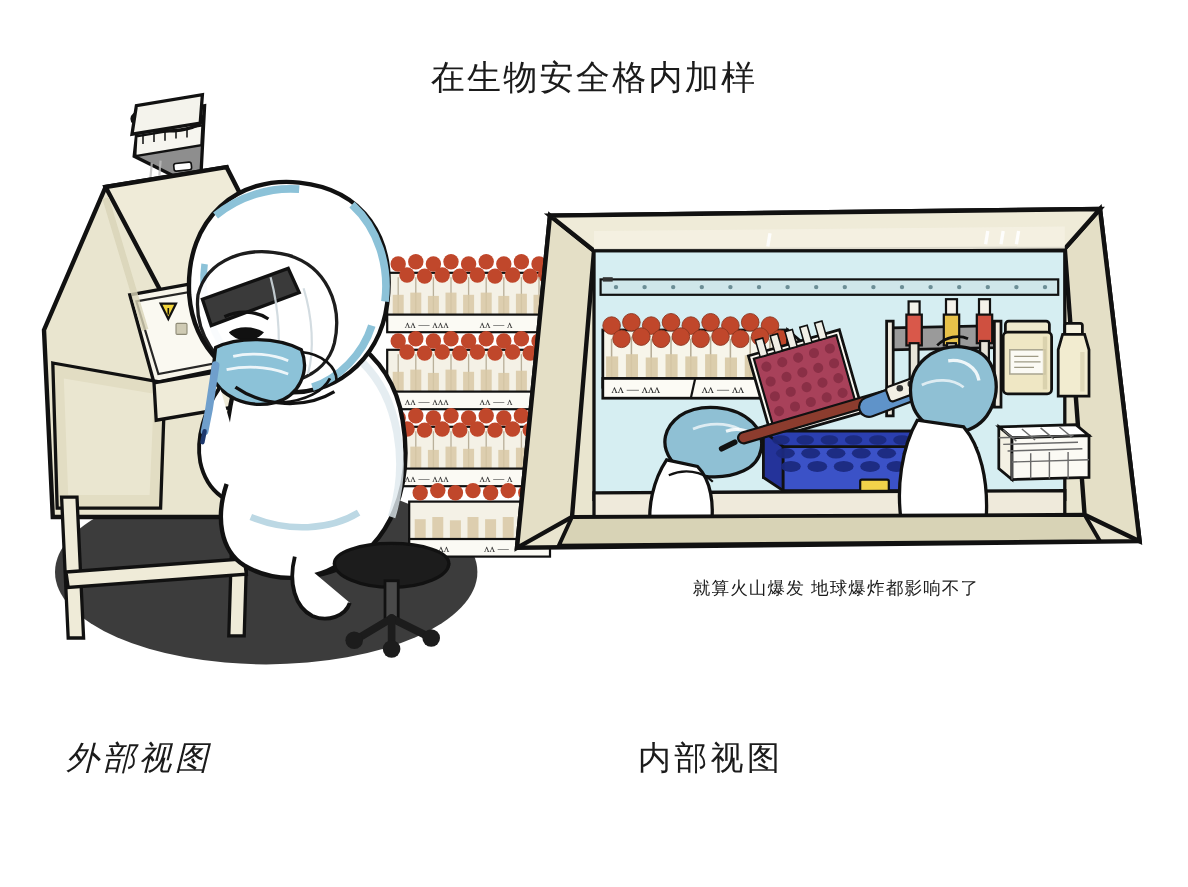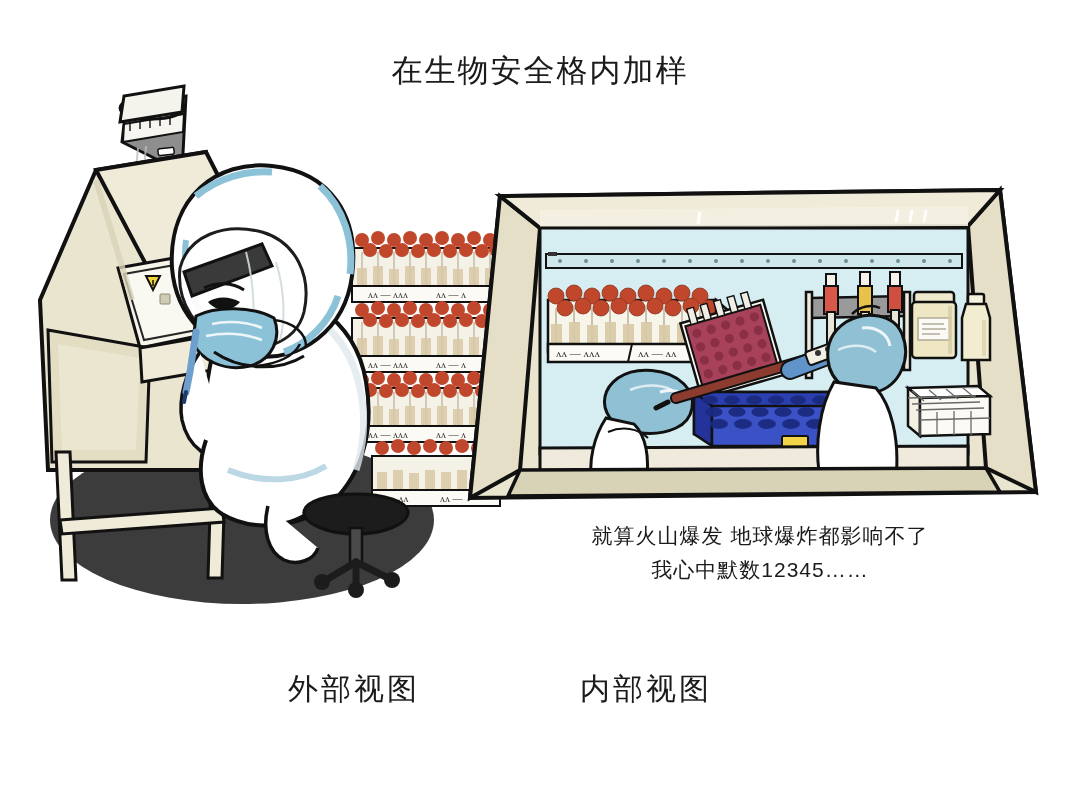--- a/index.html
+++ b/index.html
@@ -13,25 +13,25 @@
   }
   #page{position:relative;width:904px;height:806px;background:#fff;}
 
   .txt{position:absolute;white-space:nowrap;color:#1b1b1b;}
   #title{
     left:0;top:50px;width:1080px;text-align:center;
     font-size:31px;letter-spacing:2px;font-weight:400;
   }
   #caption{
     left:490px;top:519px;width:540px;text-align:center;
-    font-size:21px;line-height:34px;letter-spacing:1px;white-space:normal;
+    font-size:16px;line-height:34px;letter-spacing:1px;white-space:normal;
   }
   #label-left{
-    left:60px;top:669px;width:360px;text-align:right;
-    font-size:30px;letter-spacing:3px;
+    left:60px;top:669px;width:360px;text-align:left;
+    font-size:30px;letter-spacing:3px;font-style:italic;
   }
   #label-right{
     left:580px;top:669px;width:360px;text-align:left;
     font-size:30px;letter-spacing:3px;
   }
   svg.art{position:absolute;left:0;top:0;width:1080px;height:806px;}
 </style>
 </head>
 <body>
 
@@ -614,19 +614,18 @@
           <path d="M834,382 C820,406 814,444 820,478 L896,478 C900,436 890,404 876,388 Z" fill="#ffffff" stroke="#111" stroke-width="3"></path>
         </g>
       </g>
 
       <path d="M520,470 L986,468 L1000,492 L508,496 Z" fill="#d8d3b6" stroke="#111" stroke-width="3.5"></path>
     </g>
   </svg>
 
   <div class="txt" id="caption">
     <span>就算火山爆发 地球爆炸都影响不了</span><br>
-    <span>我心中默数12345……</span>
   </div>
 
   <div class="txt" id="label-left">外部视图</div>
   <div class="txt" id="label-right">内部视图</div>
 
 </div>
 
 </body></html>

